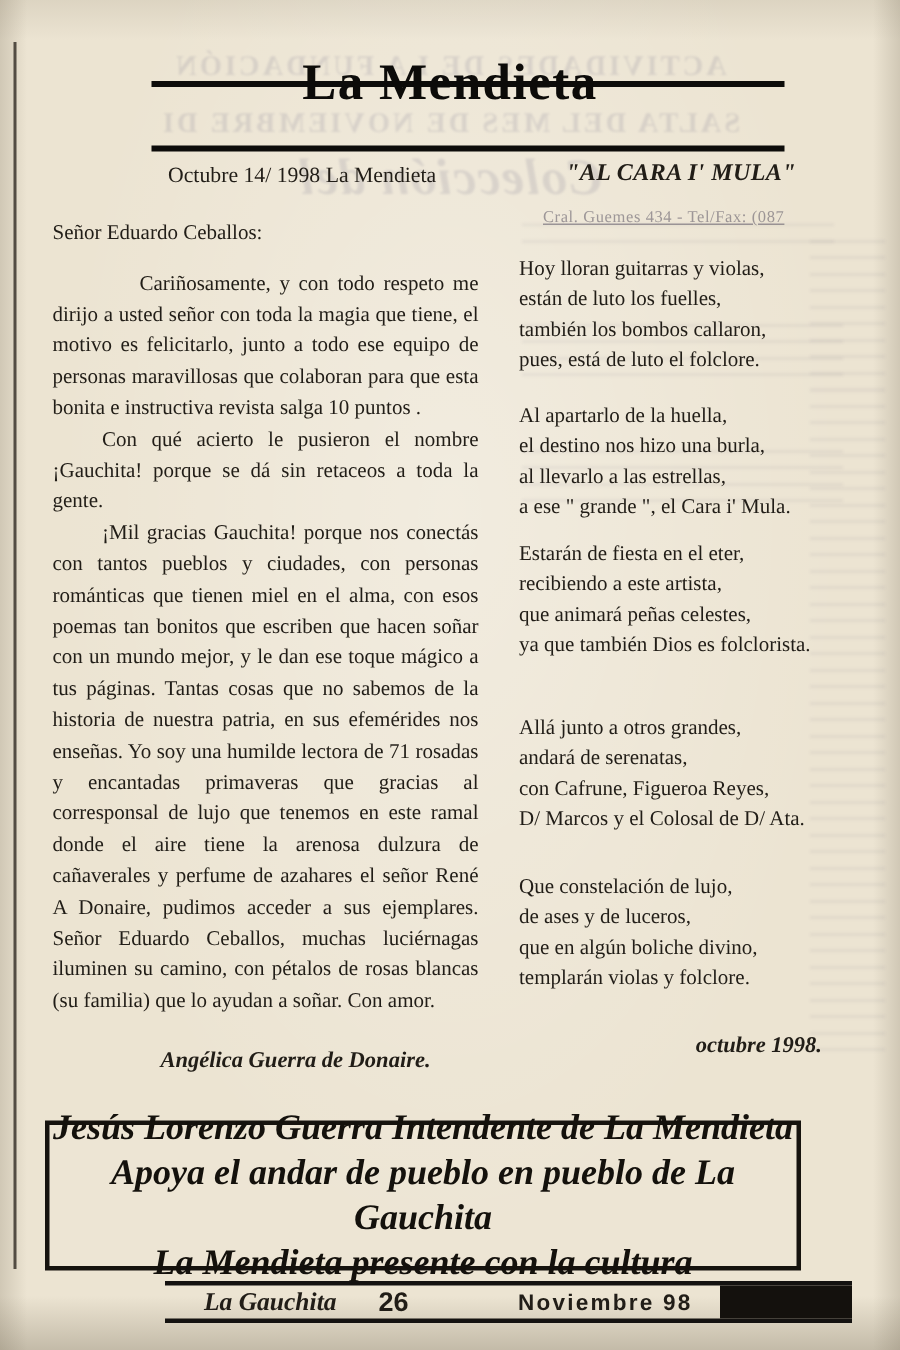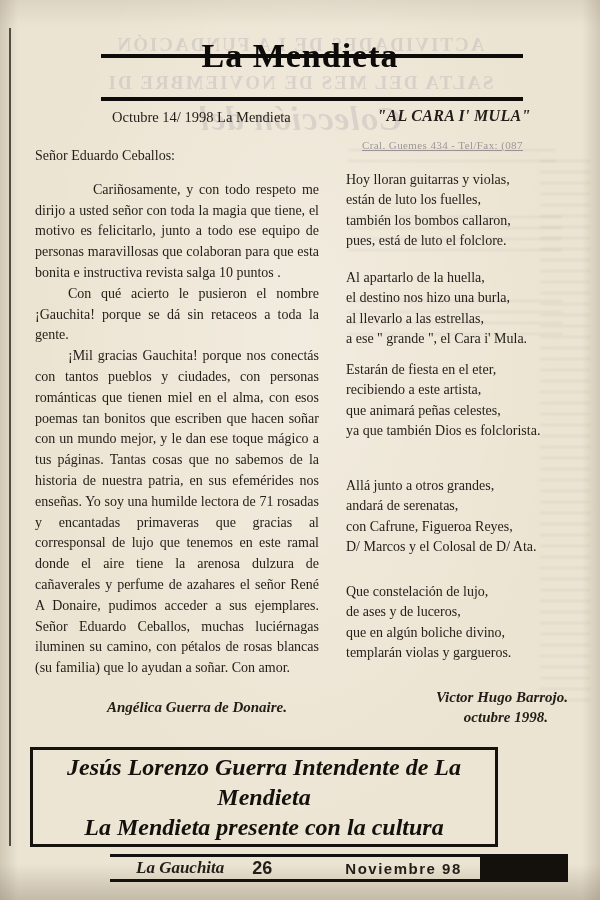--- a/index.html
+++ b/index.html
@@ -45,21 +45,21 @@
   .para-first{text-indent:58px;}
   .sig-left{margin:18px 0 0 40px;text-align:center;font-weight:bold;font-style:italic;font-size:15px;}
   
   .col-right{position:absolute;left:346px;top:0;width:224px;font-size:14px;line-height:20.3px;}
   .stanza{position:absolute;left:0;width:100%;}
   .s1{top:170px}.s2{top:268px}.s3{top:360px}.s4{top:476px}.s5{top:582px}
   .sig-right{position:absolute;top:687px;right:2px;text-align:right;font-weight:bold;
              font-style:italic;font-size:15px;line-height:20px;}
   .sig-date{padding-right:20px;}
   
-  .banner{position:absolute;left:30px;top:747px;width:468px;height:100px;box-sizing:border-box;
+  .banner{position:absolute;left:30px;top:747px;width:504px;height:100px;box-sizing:border-box;
           border:3px solid #16130e;display:flex;flex-direction:column;justify-content:center;
           text-align:center;background:rgba(255,255,255,.06);}
   .banner-line{font-weight:bold;font-style:italic;font-size:24px;line-height:30px;color:#14110c;}
   
   .footer{position:absolute;left:110px;top:854px;width:458px;height:28px;box-sizing:border-box;
           border-top:3px solid #141210;border-bottom:3px solid #141210;
           display:flex;align-items:center;}
   .footer-title{font-style:italic;font-weight:bold;font-size:17px;margin-left:26px;}
   .footer-num{font-weight:bold;font-size:18px;margin-left:28px;font-family:"Liberation Sans",sans-serif;}
   .footer-date{font-weight:bold;font-size:15px;margin-left:73px;letter-spacing:1.5px;
@@ -120,30 +120,30 @@
     <div class="stanza s4">
       <div>Allá junto a otros grandes,</div>
       <div>andará de serenatas,</div>
       <div>con Cafrune, Figueroa Reyes,</div>
       <div>D/ Marcos y el Colosal de D/ Ata.</div>
     </div>
     <div class="stanza s5">
       <div>Que constelación de lujo,</div>
       <div>de ases y de luceros,</div>
       <div>que en algún boliche divino,</div>
-      <div>templarán violas y gargueros.</div>
+      <div>templarán violas y folclore.</div>
     </div>
     <div class="sig-right">
-      <div>Victor Hugo Barrojo.</div>
       <div class="sig-date">octubre 1998.</div>
     </div>
   </div>
 
   <div class="banner">
     <div class="banner-line">Jesús Lorenzo Guerra Intendente de La Mendieta</div>
+    <div class="banner-line">Apoya el andar de pueblo en pueblo de La Gauchita</div>
     <div class="banner-line">La Mendieta presente con la cultura</div>
   </div>
 
   <div class="footer">
     <span class="footer-title">La Gauchita</span>
     <span class="footer-num">26</span>
     <span class="footer-date">Noviembre 98</span>
     <span class="footer-block"></span>
   </div>
 

